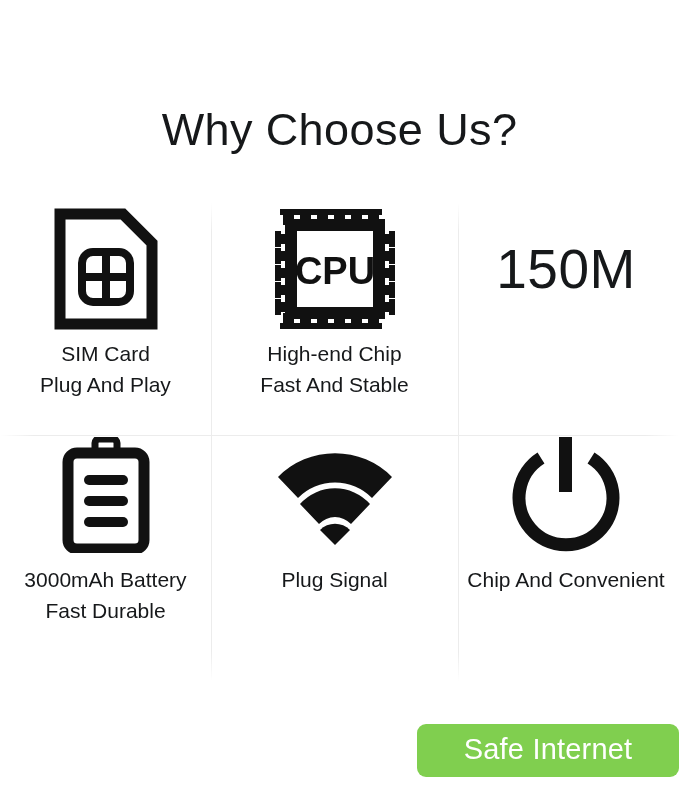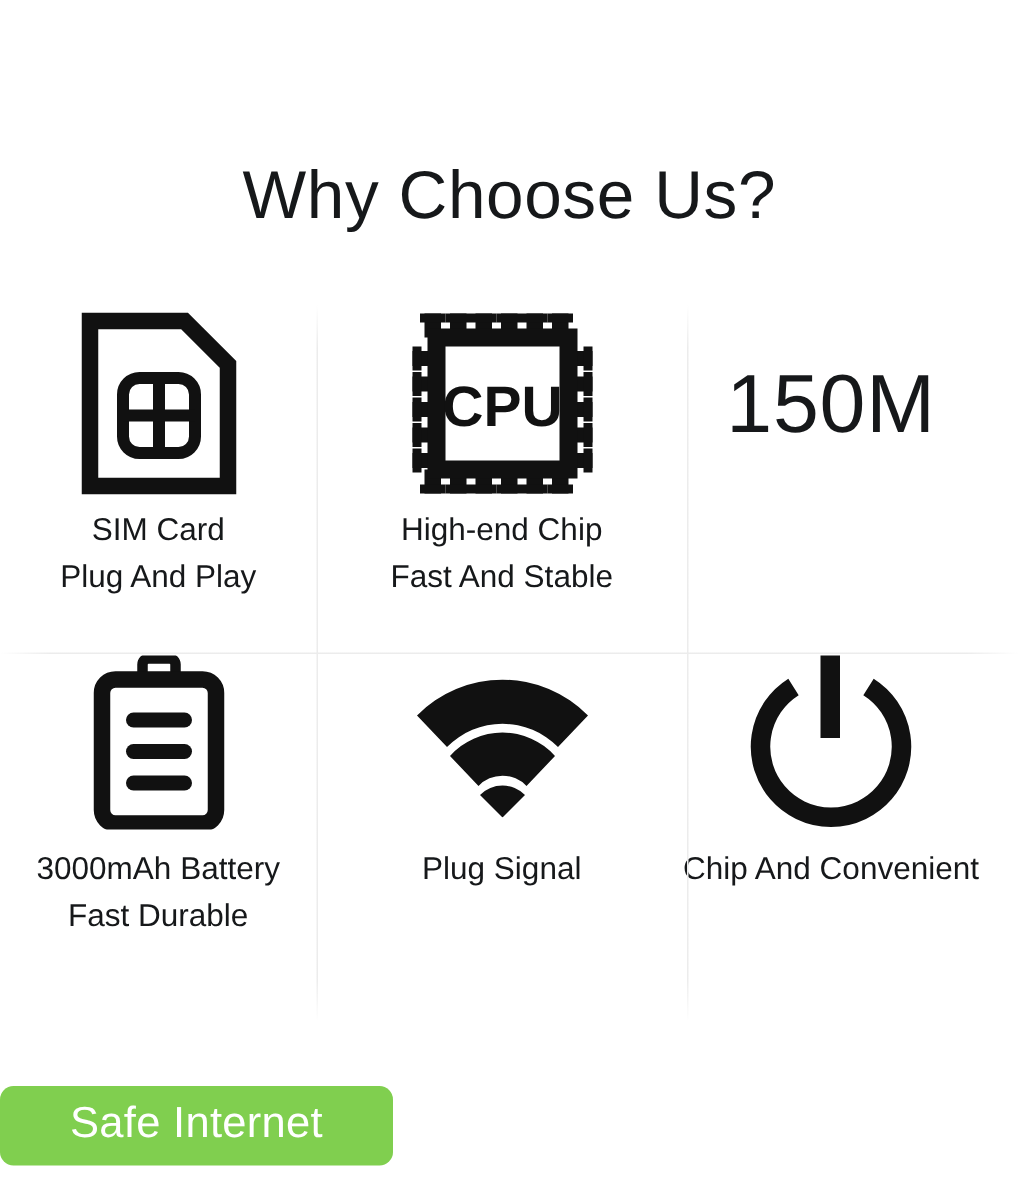--- a/index.html
+++ b/index.html
@@ -60,21 +60,21 @@
   .cell {
     position: relative;
     display: flex;
     flex-direction: column;
     align-items: center;
     justify-content: flex-start;
     box-sizing: border-box;
   }
   .cell.c1 { width: 211px; }
   .cell.c2 { width: 247px; }
-  .cell.c3 { width: 192px; }
+  .cell.c3 { width: 192px; margin-left: 12px; }
 
   .icon-box {
     height: 138px;
     display: flex;
     align-items: center;
     justify-content: center;
   }
 
   .cell-text {
     text-align: center;
@@ -123,21 +123,21 @@
         rgba(235,235,235,0) 100%);
   }
 
   
   .cta-wrap {
     position: absolute;
     left: 0;
     top: 724px;
     width: 679px;
     display: flex;
-    justify-content: flex-start;
+    justify-content: flex-end;
   }
   .cta {
     display: inline-flex;
     align-items: center;
     justify-content: center;
     box-sizing: border-box;
     width: 262px;
     height: 53px;
     border: none;
     border-radius: 9px;

